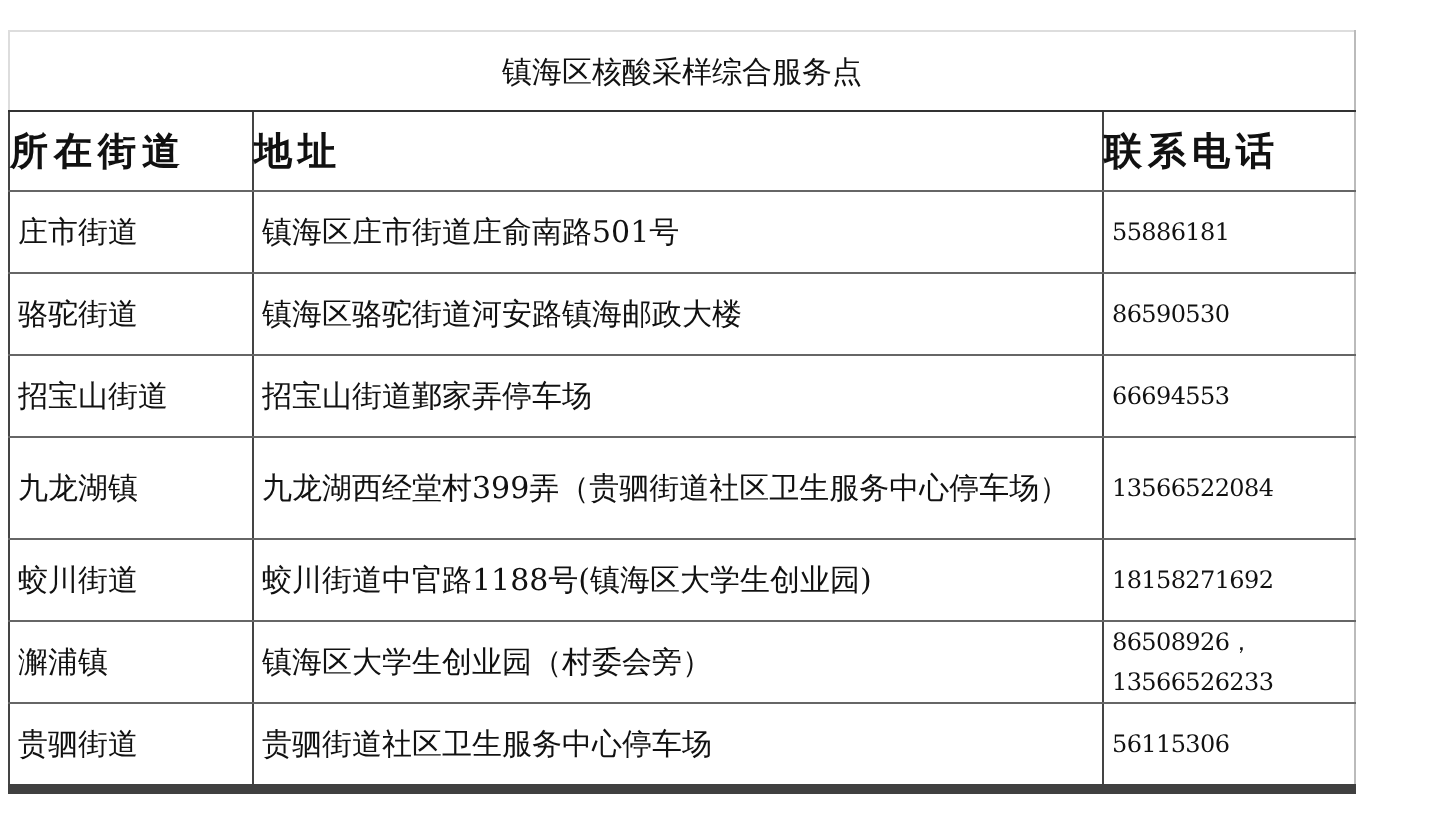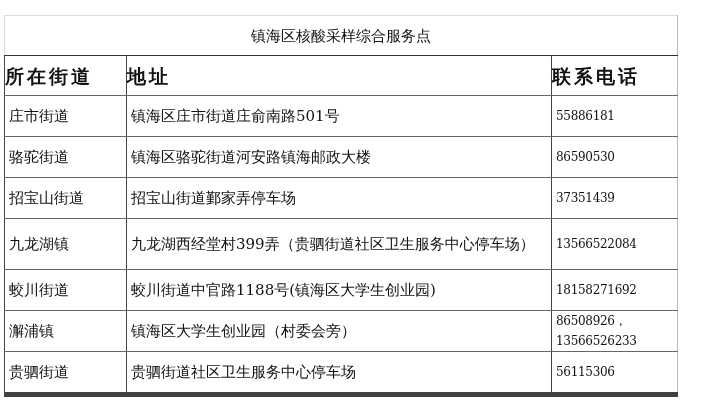--- a/index.html
+++ b/index.html
@@ -41,21 +41,21 @@
     <td class="phone">55886181</td>
   </tr>
   <tr class="row">
     <td>骆驼街道</td>
     <td>镇海区骆驼街道河安路镇海邮政大楼</td>
     <td class="phone">86590530</td>
   </tr>
   <tr class="row">
     <td>招宝山街道</td>
     <td>招宝山街道鄞家弄停车场</td>
-    <td class="phone">37351439</td>
+    <td class="phone">66694553</td>
   </tr>
   <tr class="row tall">
     <td>九龙湖镇</td>
     <td>九龙湖西经堂村399弄（贵驷街道社区卫生服务中心停车场）</td>
     <td class="phone">13566522084</td>
   </tr>
   <tr class="row">
     <td>蛟川街道</td>
     <td>蛟川街道中官路1188号(镇海区大学生创业园)</td>
     <td class="phone">18158271692</td>

